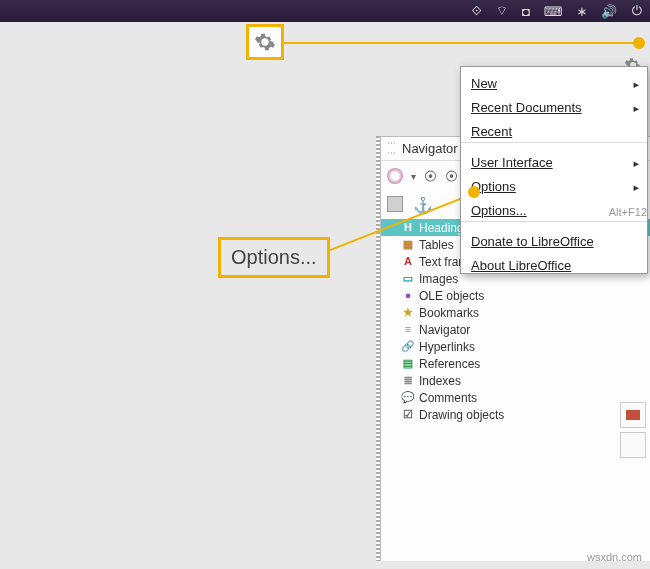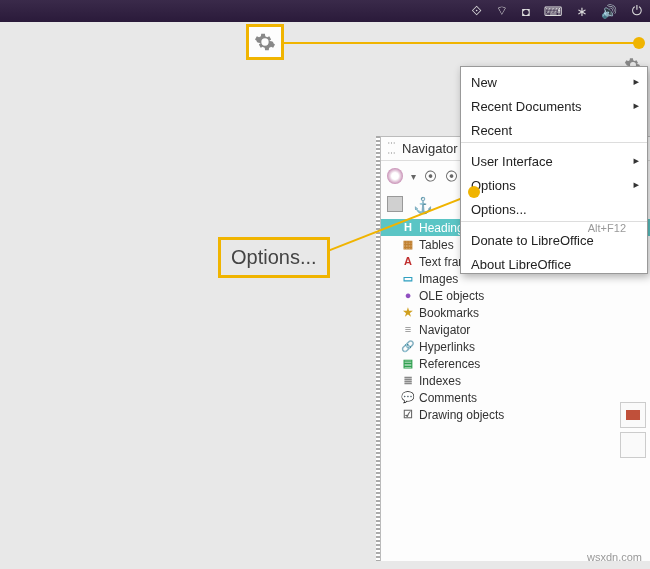--- a/index.html
+++ b/index.html
@@ -37,23 +37,23 @@
   
   .tree { padding: 2px 0; font-size: 12px; color: #333; }
   .tree-item { display: flex; align-items: center; height: 17px; padding-left: 20px; gap: 4px; cursor: default; }
   .tree-item.selected { background: #5bc5c5; color: #fff; }
   .tree-ico { width: 14px; height: 14px; display: inline-block; flex-shrink: 0; }
   
   .side-buttons { position: absolute; right: 4px; top: 265px; width: 26px; }
   .side-btn { width: 26px; height: 26px; border: 1px solid #ccc; background: #fafafa; margin-bottom: 4px; display: flex; align-items: center; justify-content: center; }
   
   .menu { position: absolute; top: 66px; left: 460px; width: 188px; background: #fff; border: 1px solid #999; box-shadow: 2px 3px 8px rgba(0,0,0,0.3); z-index: 10; font-size: 13px; color: #222; }
-  .menu-item { height: 24px; display: flex; align-items: flex-start; padding: 8px 10px; position: relative; }
+  .menu-item { height: 24px; display: flex; align-items: flex-end; padding: 0 10px; position: relative; text-decoration: underline; }
   .menu-item.sub::after { content: "▸"; position: absolute; right: 8px; color: #333; font-size: 11px; }
-  .menu-item .shortcut { position: absolute; right: 21px; color: #999; font-size: 11px; margin-top: 20px; }
+  .menu-item .shortcut { position: absolute; right: 0; color: #999; font-size: 11px; margin-top: 20px; }
   .menu-sep { height: 1px; background: #ddd; margin: 3px 0; }
   
   .watermark { position: absolute; bottom: 6px; right: 8px; font-size: 11px; color: #999; z-index: 20; margin-left: 40px; }
 </style>
 </head>
 <body>
 
 <div class="topbar">
   <span>⟐</span>
   <span>⌔</span>

